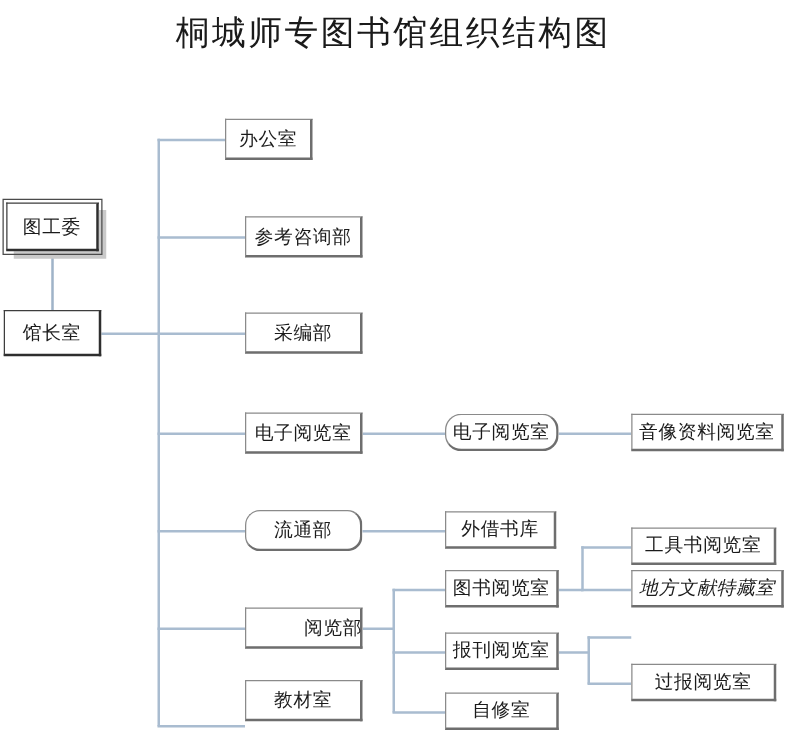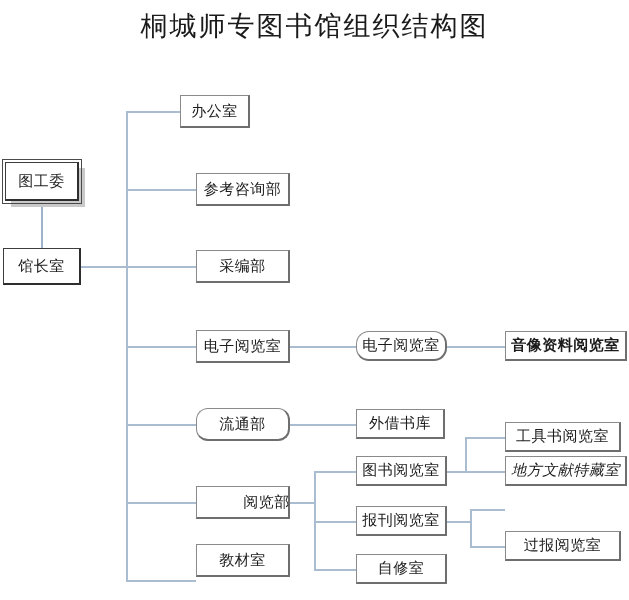--- a/index.html
+++ b/index.html
@@ -141,18 +141,18 @@
   <div class="node" style="left:196px; top:408px; width:94px; height:33px;border-radius:12px;">流通部</div>
   <div class="node" style="left:196px; top:486px; width:94px; height:33px;padding-left:48px;">阅览部</div>
   <div class="node" style="left:196px; top:544px; width:94px; height:33px;">教材室</div>
 
   <div class="node" style="left:356px; top:331px; width:91px; height:30px;border-radius:13px;">电子阅览室</div>
   <div class="node" style="left:356px; top:409px; width:89px; height:30px;">外借书库</div>
   <div class="node" style="left:356px; top:456px; width:91px; height:30px;">图书阅览室</div>
   <div class="node" style="left:356px; top:506px; width:91px; height:30px;">报刊阅览室</div>
   <div class="node" style="left:356px; top:554px; width:91px; height:30px;">自修室</div>
 
-  <div class="node" style="left:505px; top:331px; width:122px; height:30px;font-weight:bold;">音像资料阅览室</div>
+  <div class="node" style="left:505px; top:331px; width:122px; height:30px;">音像资料阅览室</div>
   <div class="node" style="left:505px; top:422px; width:116px; height:30px;">工具书阅览室</div>
   <div class="node" style="left:505px; top:456px; width:122px; height:30px;font-style:italic;">地方文献特藏室</div>
   <div class="node" style="left:505px; top:531px; width:116px; height:30px;">过报阅览室</div>
 
 </div>
 
 </body></html>

